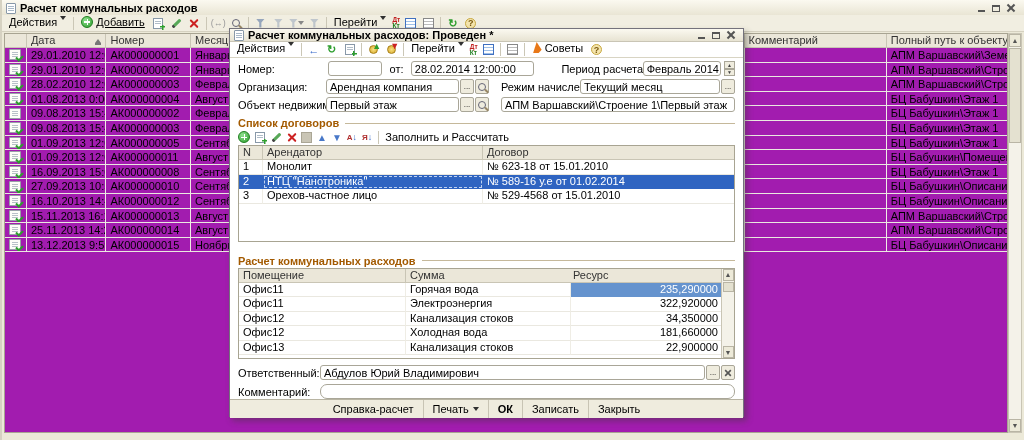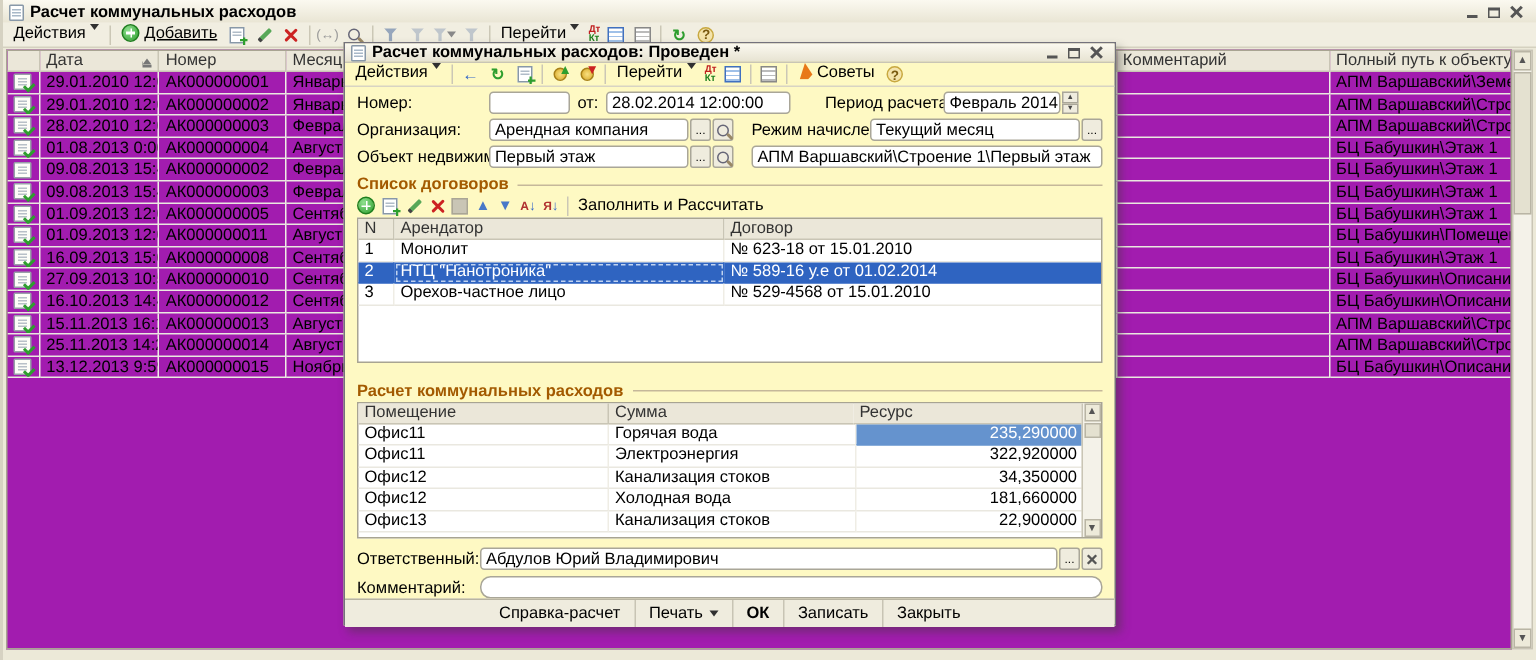--- a/index.html
+++ b/index.html
@@ -78,27 +78,27 @@
   .docico.posted::after { content:''; position:absolute; right:-3px; bottom:-1px; width:5px; height:3px;
         border-left:2px solid #2E9E2E; border-bottom:2px solid #2E9E2E; transform:rotate(-45deg); background:transparent;}
   .sort-asc { width:0; height:0; border-left:3.5px solid transparent; border-right:3.5px solid transparent; border-bottom:4px solid #777; box-shadow:0 2px 0 #777; }
 
   .vscroll { position:absolute; right:2px; top:33px; bottom:7px; width:14px; background:#F4F2E9; border:1px solid #C9C5B5; display:flex; flex-direction:column; align-items:center; }
   .sbtn { width:12px; height:13px; background:#EDEAD9; border:1px solid #B9B5A5; font-size:7px; display:flex; align-items:center; justify-content:center; color:#555; flex:none;}
   .sthumb { width:12px; height:95px; background:#E4E1D0; border:1px solid #B9B5A5; margin-top:1px; }
   .sgrow { flex:1; }
 
   
-  .dialog { position:absolute; left:227px; top:28px; width:515px; height:389px; background:#fef9c3;
+  .dialog { position:absolute; left:227px; top:28px; width:515px; height:389px; background:#ffffff;
             border:1px solid #74727C; box-shadow:3px 4px 6px rgba(60,60,50,.45); display:flex; flex-direction:column; }
   .dlg-title { height:16px; display:flex; align-items:center; gap:4px; padding:0 4px;
                background:linear-gradient(#FBF9F0,#E7E3D2); border-bottom:1px solid #C9C5B5; font-weight:bold; }
   .dlg-toolbar { height:19px; display:flex; align-items:center; gap:3px; padding:0 4px; border-bottom:1px solid #D8D4C3; }
 
-  .frow { display:flex; align-items:center; height:15px; margin:3px 8px 0 8px; white-space:nowrap; }
+  .frow { display:flex; align-items:center; height:15px; margin:3px 8px 0 8px; white-space:nowrap;justify-content:space-between; }
   .lblA { width:88px; flex:none; }
   .lblB { width:79px; flex:none; }
   .field { display:flex; align-items:center; height:15px; background:#fff; border:1px solid #A9A698; border-radius:3px; padding:0 3px; overflow:hidden; }
   .btn-sq { width:14px; height:15px; background:#EFECDE; border:1px solid #A9A698; border-radius:2px; display:flex; align-items:center; justify-content:center; font-size:8px; line-height:8px; flex:none; margin-left:1px;}
   .spinner { display:flex; flex-direction:column; margin-left:1px; flex:none;}
   .spinner span { width:11px; height:7.5px; background:#EFECDE; border:1px solid #A9A698; font-size:5px; display:flex; align-items:center; justify-content:center; color:#444;}
 
   .section { display:flex; align-items:center; margin:5px 8px 0 8px; font-weight:bold; color:#A35A00; white-space:nowrap;}
   .section .rule { flex:1; border-top:1px solid #C5B89A; margin-left:6px; }
 

